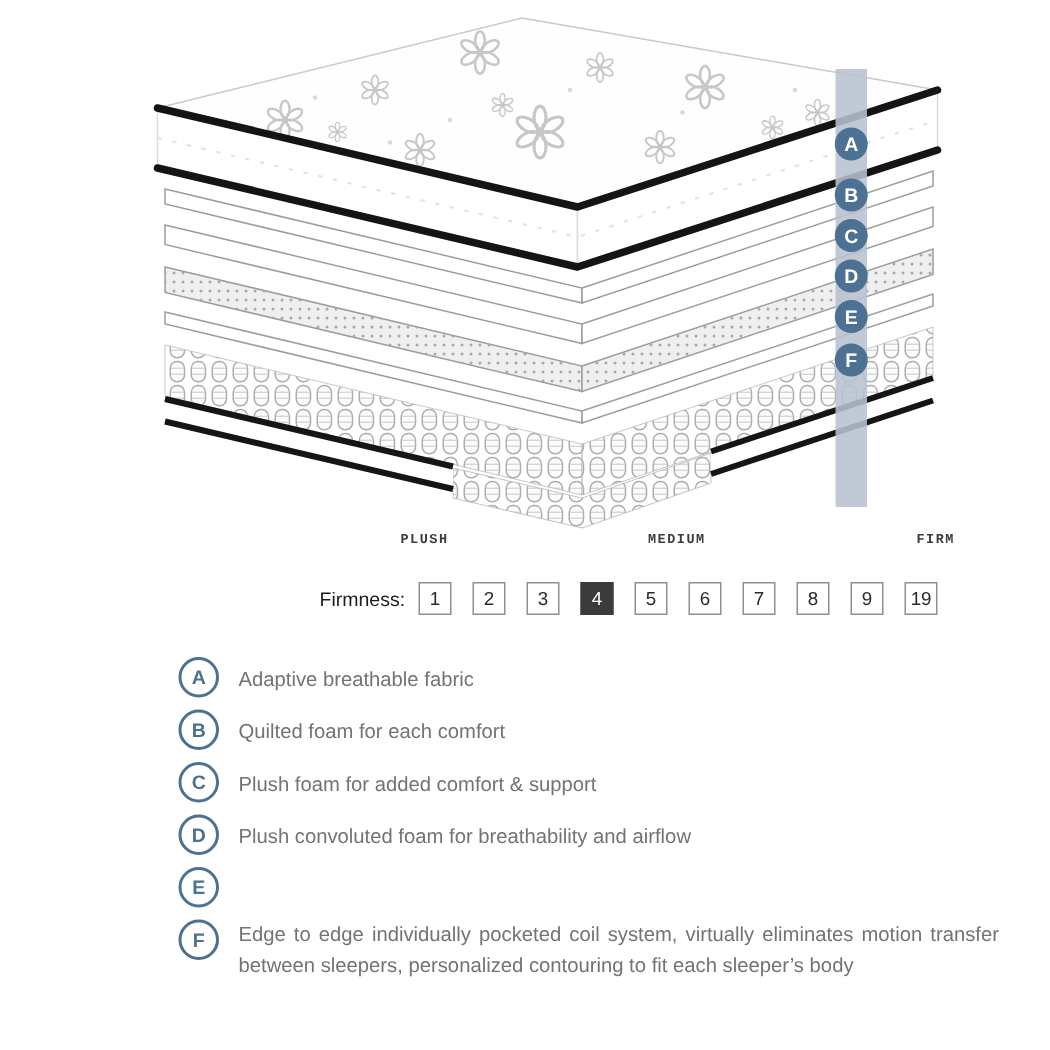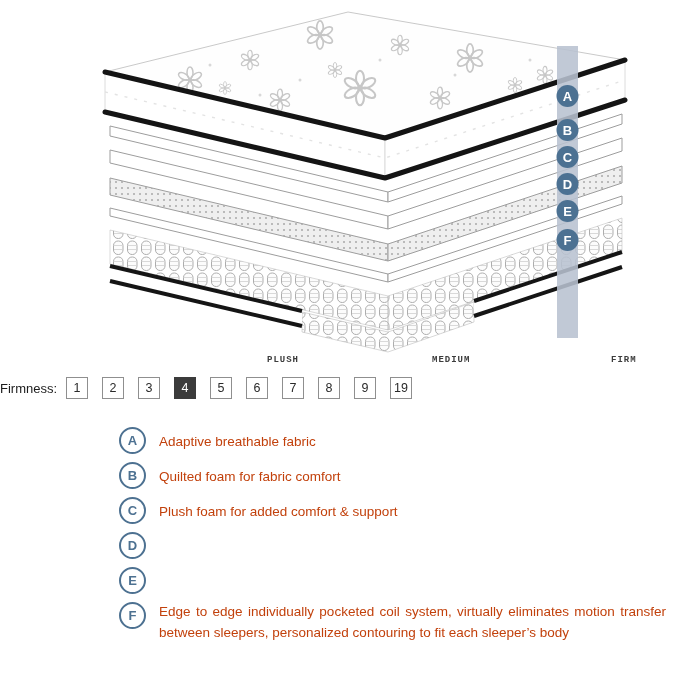--- a/index.html
+++ b/index.html
@@ -7,36 +7,36 @@
   .page { position:relative; width:700px; height:700px; background:#ffffff; overflow:hidden; }
   .illustration { display:block; width:700px; height:355px; }
 
   
   .scale-labels { position:relative; height:13px; font-size:9px; font-weight:bold;
                   letter-spacing:1px; color:#3c3c3c;font-family:Liberation Mono, monospace; }
   .scale-labels span { position:absolute; top:0; }
   .lbl-plush  { left:267px; }
   .lbl-medium { left:432px; }
   .lbl-firm   { left:591px;padding-left:20px; }
-  .firmness-row { display:flex; align-items:center; margin-top:9px; }
+  .firmness-row { display:flex; align-items:center; margin-top:20px; padding-left:213px; }
   .firmness-title { font-size:13px; color:#1c1c1c; margin-right:9px; white-space:nowrap; }
   .fbox { width:22px; height:22px; box-sizing:border-box; border:1px solid #8f8f8f;
           display:flex; align-items:center; justify-content:center;
           font-size:12.5px; color:#2a2a2a; margin-right:14px; background:#fff; }
   .fbox.selected { background:#3b3b3b; border-color:#3b3b3b; color:#ffffff; }
 
   
   .legend { margin:28px 34px 0 119px; }
   .legend-row { display:flex; align-items:center; margin-bottom:8px; }
   .legend-row.multiline { align-items:flex-start; }
   .legend-badge { flex:0 0 auto; width:23px; height:23px; border-radius:50%;
                   border:2px solid #4d7191; color:#4d7191; font-weight:bold;
                   font-size:13px; display:flex; align-items:center; justify-content:center;
                   margin-right:13px; background:#ffffff; }
-  .legend-text { font-size:13.5px; color:#c2410c; line-height:1.55; margin:0; padding-top:3px; }
+  .legend-text { font-size:13.5px; color:#737373; line-height:1.55; margin:0; padding-top:3px; }
   .legend-row.multiline .legend-text { width:515px; text-align:justify; padding-top:0; line-height:1.55; }
 </style>
 </head>
 <body>
 
 <div class="page">
 
   <svg class="illustration" viewBox="0 0 700 355">
     <defs>
       <g id="flower">
@@ -173,28 +173,29 @@
     </div>
   </div>
 
   <div class="legend">
     <div class="legend-row">
       <span class="legend-badge">A</span>
       <p class="legend-text">Adaptive breathable fabric</p>
     </div>
     <div class="legend-row">
       <span class="legend-badge">B</span>
-      <p class="legend-text">Quilted foam for fabric comfort</p>
+      <p class="legend-text">Quilted foam for each comfort</p>
     </div>
     <div class="legend-row">
       <span class="legend-badge">C</span>
       <p class="legend-text">Plush foam for added comfort &amp; support</p>
     </div>
     <div class="legend-row">
       <span class="legend-badge">D</span>
+      <p class="legend-text">Plush convoluted foam for breathability and airflow</p>
     </div>
     <div class="legend-row">
       <span class="legend-badge">E</span>
     </div>
     <div class="legend-row multiline">
       <span class="legend-badge">F</span>
       <p class="legend-text">Edge to edge individually pocketed coil system, virtually eliminates motion transfer between sleepers, personalized contouring to fit each sleeper’s body</p>
     </div>
   </div>
 

